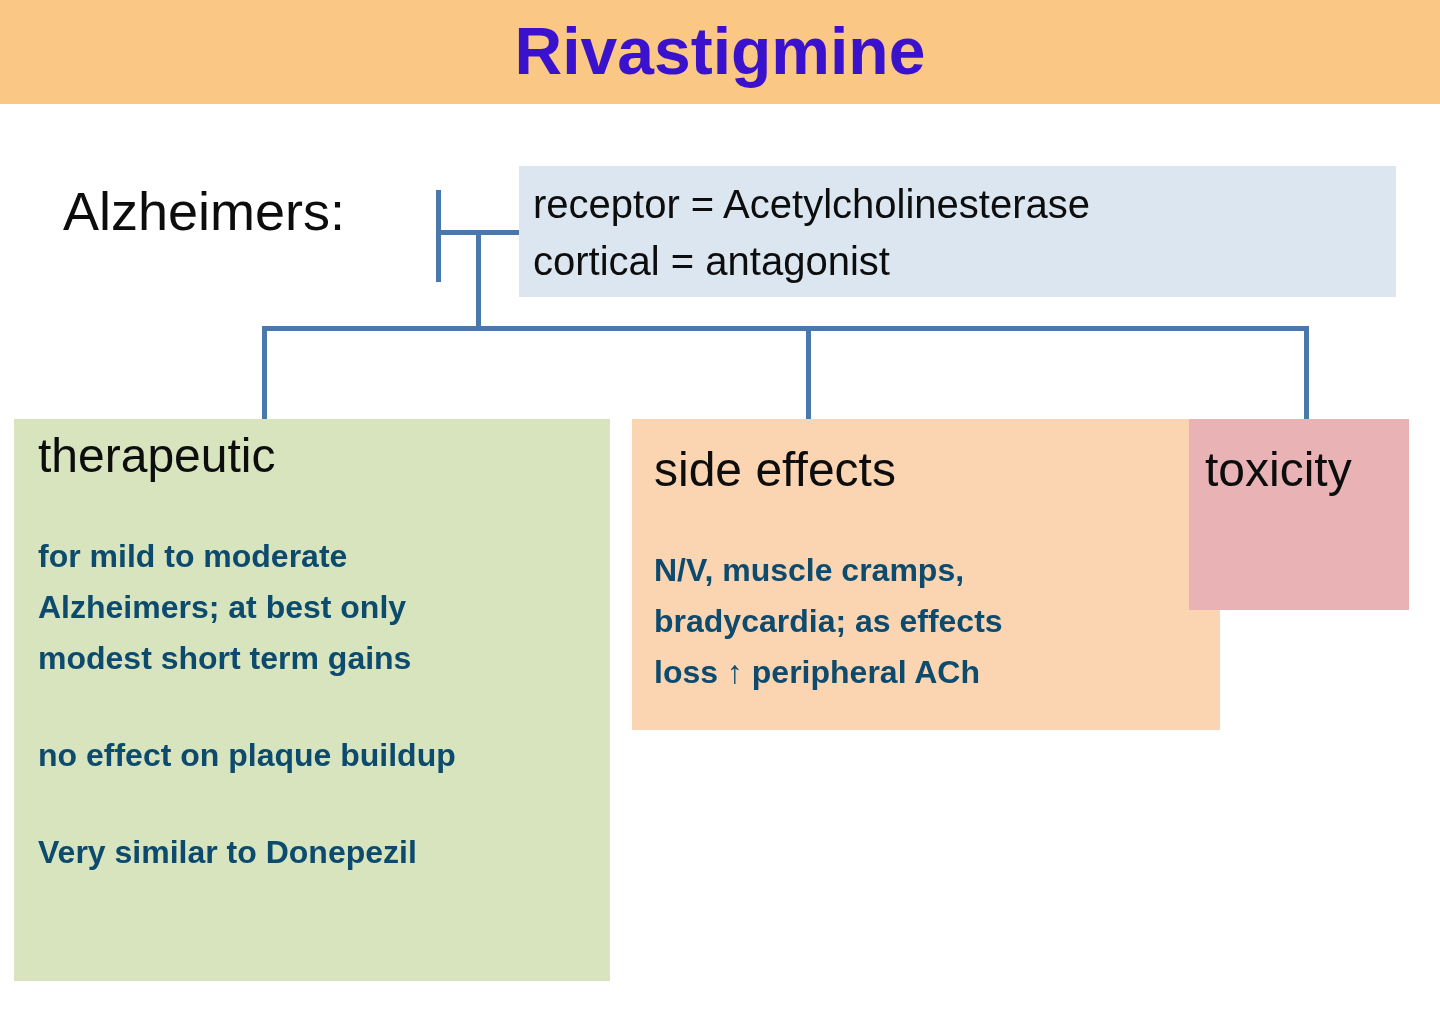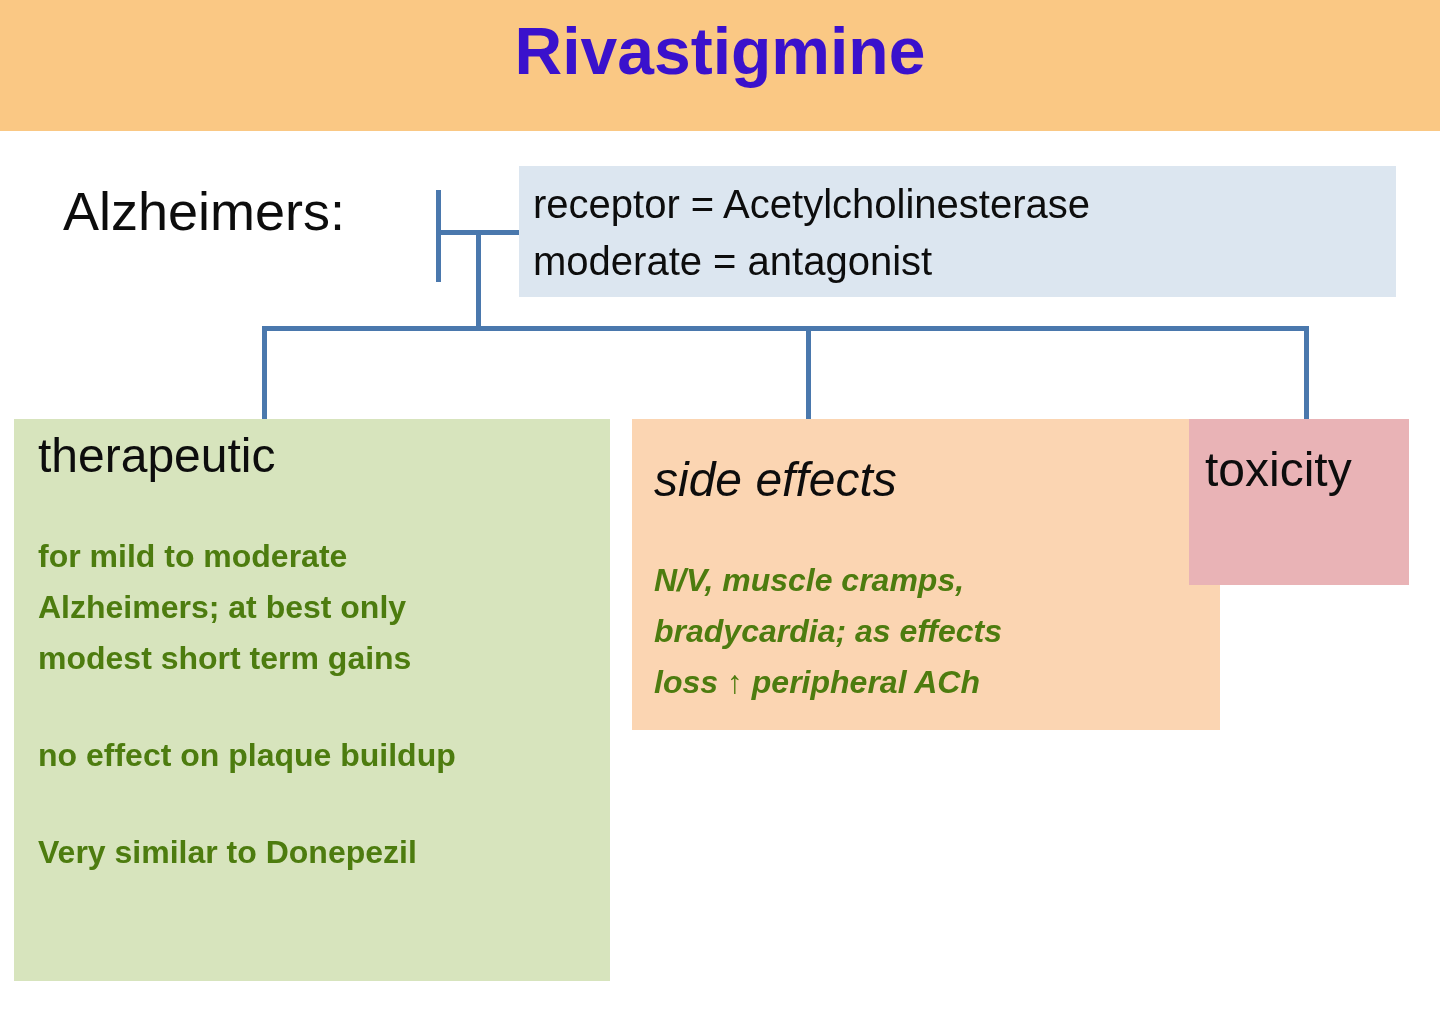--- a/index.html
+++ b/index.html
@@ -17,21 +17,21 @@
     background: #ffffff;
     overflow: hidden;
   }
 
   
   .title-banner {
     position: absolute;
     left: 0;
     top: 0;
     width: 1440px;
-    height: 131px;
+    height: 104px;
     background: #fac884;
   }
   .title-text {
     position: absolute;
     left: 0;
     top: 8px;
     width: 1440px;
     text-align: center;
     font-size: 66px;
     font-weight: 700;
@@ -99,48 +99,47 @@
   .cat-head {
     font-size: 48px;
     font-weight: 400;
     color: #0d0d0d;
     line-height: 58px;
     white-space: nowrap;
   }
   .cat-body {
     font-size: 32px;
     font-weight: 700;
-    color: #4d7c0f;
+    color: #0c4a6e;
     line-height: 51px;
   }
   .cat-body p { margin: 0; }
   .cat-gap { height: 46px; }
 
   .box-therapeutic {
     left: 14px;
     top: 419px;
     width: 596px;
     height: 562px;
     background: #d7e4bd;
     padding: 8px 24px 0 24px;
   }
   .box-side-effects {
     left: 632px;
     top: 419px;
     width: 588px;
     height: 311px;
     background: #fbd5b2;
-    padding: 32px 20px 0 22px;
-    font-style: italic;
+    padding: 22px 20px 0 22px;
   }
   .box-toxicity {
     left: 1189px;
     top: 419px;
     width: 220px;
-    height: 166px;
+    height: 191px;
     background: #e9b3b6;
     padding: 22px 12px 0 16px;
   }
 </style>
 </head>
 <body>
 
 <div id="slide">
 
   <div class="title-banner">
@@ -152,21 +151,21 @@
   <div class="conn conn-v conn-stub-v"></div>
   <div class="conn conn-h conn-stub-h"></div>
   <div class="conn conn-v conn-drop"></div>
   <div class="conn conn-h conn-bus"></div>
   <div class="conn conn-v conn-child-left"></div>
   <div class="conn conn-v conn-child-mid"></div>
   <div class="conn conn-v conn-child-right"></div>
 
   <div class="info-box">
     <div class="info-line">receptor = Acetylcholinesterase</div>
-    <div class="info-line">moderate = antagonist</div>
+    <div class="info-line">cortical = antagonist</div>
   </div>
 
   <div class="cat-box box-therapeutic">
     <div class="cat-head">therapeutic</div>
     <div class="cat-gap"></div>
     <div class="cat-body">
       <p>for mild to moderate</p>
       <p>Alzheimers; at best only</p>
       <p>modest short term gains</p>
       <div class="cat-gap"></div>

